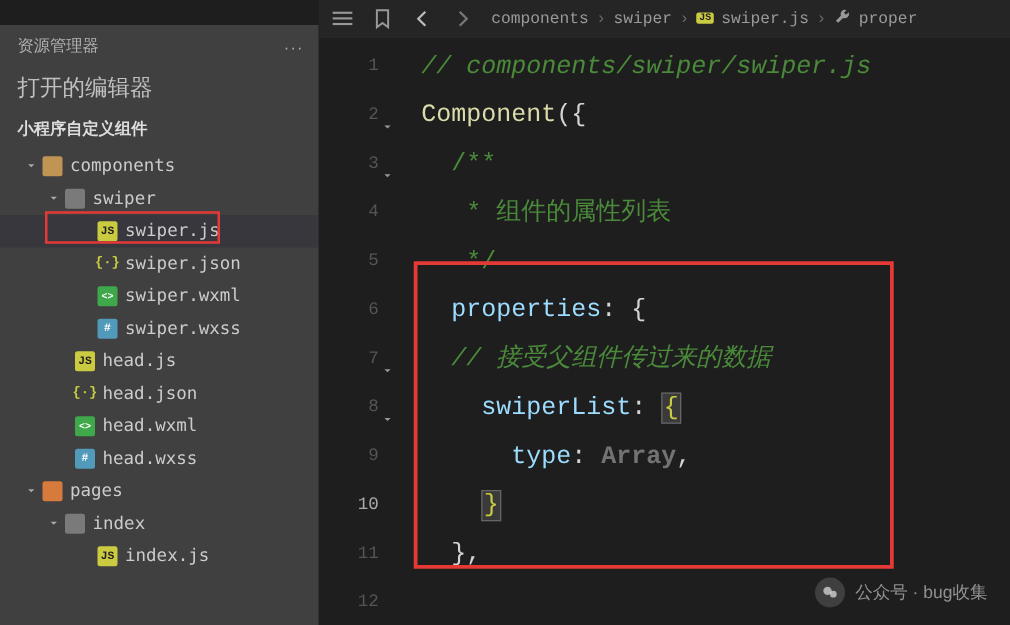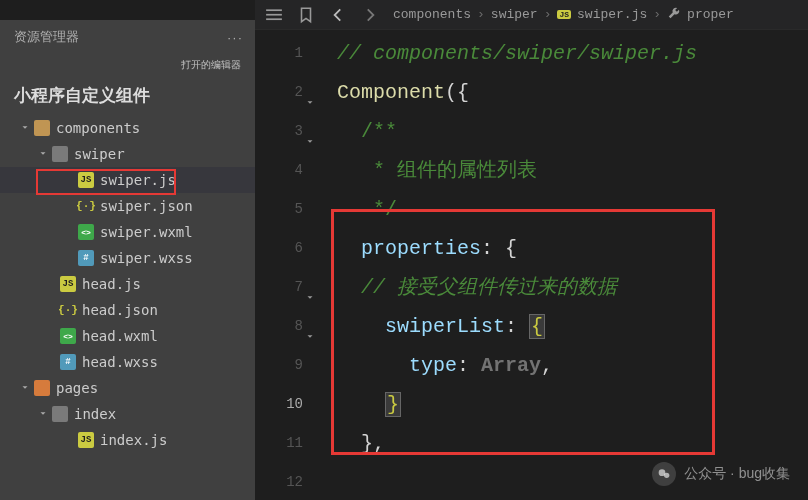--- a/index.html
+++ b/index.html
@@ -16,26 +16,25 @@
     position: absolute; left: 0; top: 0; width: 255px; height: 500px;
     background: #404040;
     margin-top: 20px;
   }
   .sb-header {
     display: flex; align-items: center; justify-content: space-between;
     padding: 8px 12px 6px 14px; color: #b0b0b0; font-size: 13px;
     font-family: "Microsoft YaHei", sans-serif;
   }
   .sb-sub {
-    padding: 6px 14px; color: #c0c0c0; font-size: 10px;
+    padding: 6px 14px; color: #c0c0c0; font-size: 18px;
     font-family: Liberation Mono, monospace;
-    text-align: right;
   }
   .sb-proj {
-    padding: 6px 14px; color: #ddd; font-size: 17px; font-weight: 600;
+    padding: 6px 14px; color: #ddd; font-size: 13px; font-weight: 600;
     font-family: "Microsoft YaHei", sans-serif;
   }
   .tree { padding-top: 2px; }
   .tree-item {
     display: flex; align-items: center; height: 26px;
     color: #ccc; cursor: pointer;
   }
   .tree-item.selected { background: #37373d; }
   .chev {
     width: 14px; height: 14px; display: inline-flex; align-items: center; justify-content: center;

